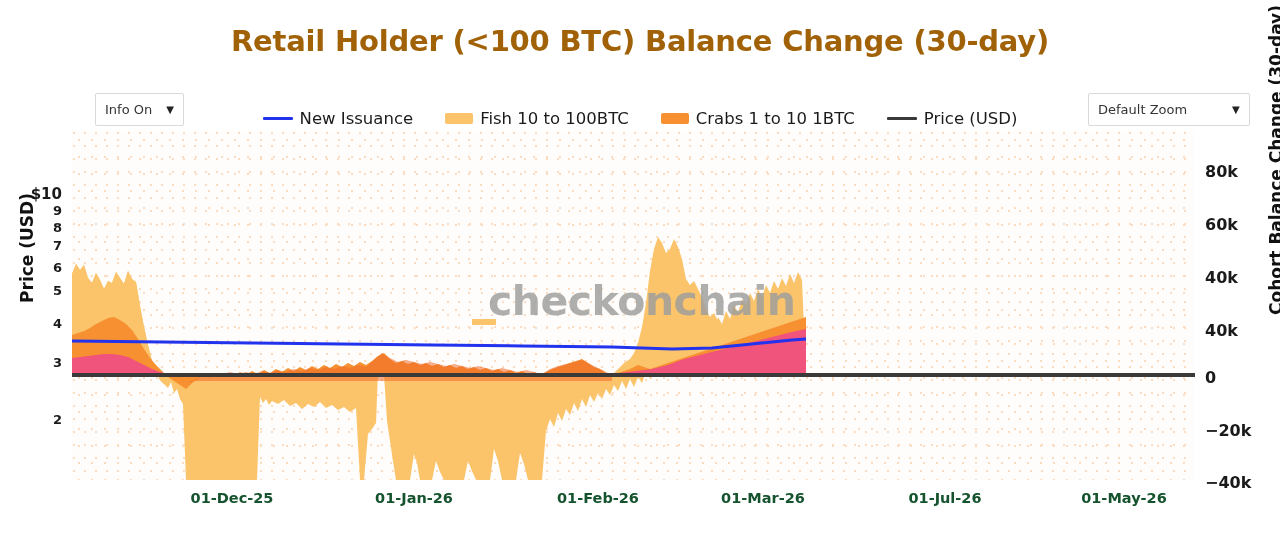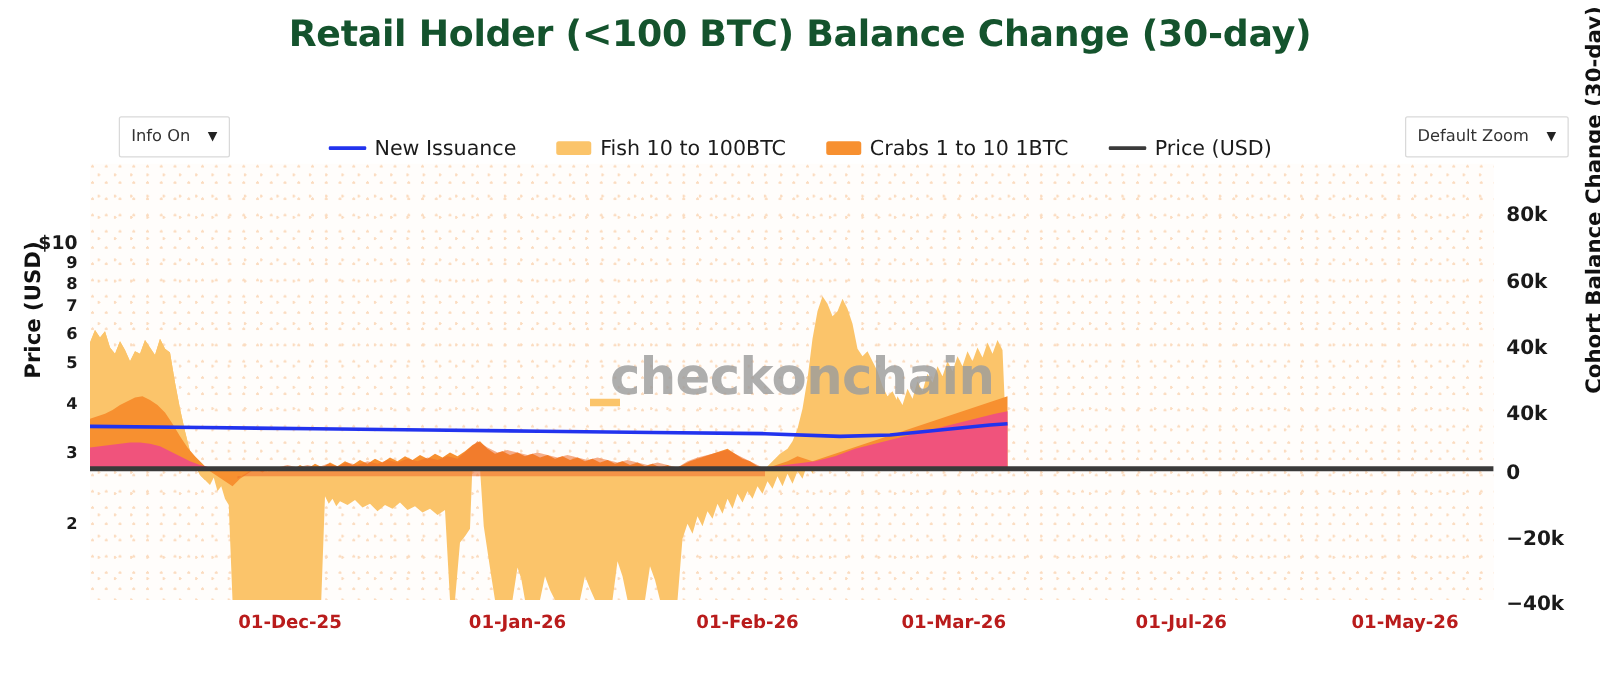--- a/index.html
+++ b/index.html
@@ -2,35 +2,35 @@
 <html><head>
 <meta charset="utf-8">
 <style>
   html,body{margin:0;padding:0;background:#ffffff;}
   body{width:1280px;height:551px;overflow:hidden;
        font-family:"DejaVu Sans","Liberation Sans",sans-serif;}
   #root{position:relative;width:1280px;height:551px;background:#fff;}
 
   
   #chart-title{
-    position:absolute;left:0;top:10px;width:1280px;text-align:center;
-    font-size:29px;font-weight:bold;color:#14532d;letter-spacing:-0.2px;
+    position:absolute;left:0;top:24px;width:1280px;text-align:center;
+    font-size:29px;font-weight:bold;color:#a16207;letter-spacing:-0.2px;
     font-family:"DejaVu Sans","Liberation Sans",sans-serif;
   }
 
   
   .dropdown{
     position:absolute;border:1px solid #d9d9d9;background:#fff;border-radius:2px;
     height:33px;display:flex;align-items:center;box-sizing:border-box;
     padding:0 9px;font-size:13px;color:#333;
   }
   .dropdown .dd-label{white-space:nowrap;}
   .dropdown .dd-caret{margin-left:14px;font-size:10px;color:#222;line-height:1;}
   #info-dropdown{left:95px;top:93px;}
-  #zoom-dropdown{left:1124px;top:93px;}
+  #zoom-dropdown{left:1088px;top:93px;gap:31px;}
 
   
   #legend{
     position:absolute;left:190px;top:105px;width:900px;height:26px;
     display:flex;align-items:center;justify-content:center;gap:15px;
   }
   .legend-item{display:flex;align-items:center;margin-right:17px;}
   .legend-item:last-child{margin-right:0;}
   .lg-swatch{display:inline-block;margin-right:7px;}
   .lg-line{width:30px;height:3px;border-radius:1px;}
@@ -56,21 +56,21 @@
     letter-spacing:-0.5px;pointer-events:none;
   }
 
   
   .ytick{position:absolute;font-weight:bold;color:#1a1a1a;white-space:nowrap;}
   .ytick-l{right:1218px;text-align:right;font-size:13px;}
   #ytick-l-top{font-size:15px;}
   .ytick-r{left:1205px;text-align:left;font-size:16px;}
 
   .xtick{
-    position:absolute;top:490px;font-size:14.5px;font-weight:bold;color:#b91c1c;
+    position:absolute;top:490px;font-size:14.5px;font-weight:bold;color:#14532d;
     text-align:center;transform:translateX(-50%);white-space:nowrap;
   }
 
   #ylabel-left{
     position:absolute;left:-38px;top:238px;width:130px;text-align:center;
     font-size:17px;font-weight:bold;color:#111;
     transform:rotate(-90deg);transform-origin:center center;
   }
   #ylabel-right{
     position:absolute;left:1111px;top:150px;width:330px;text-align:center;

